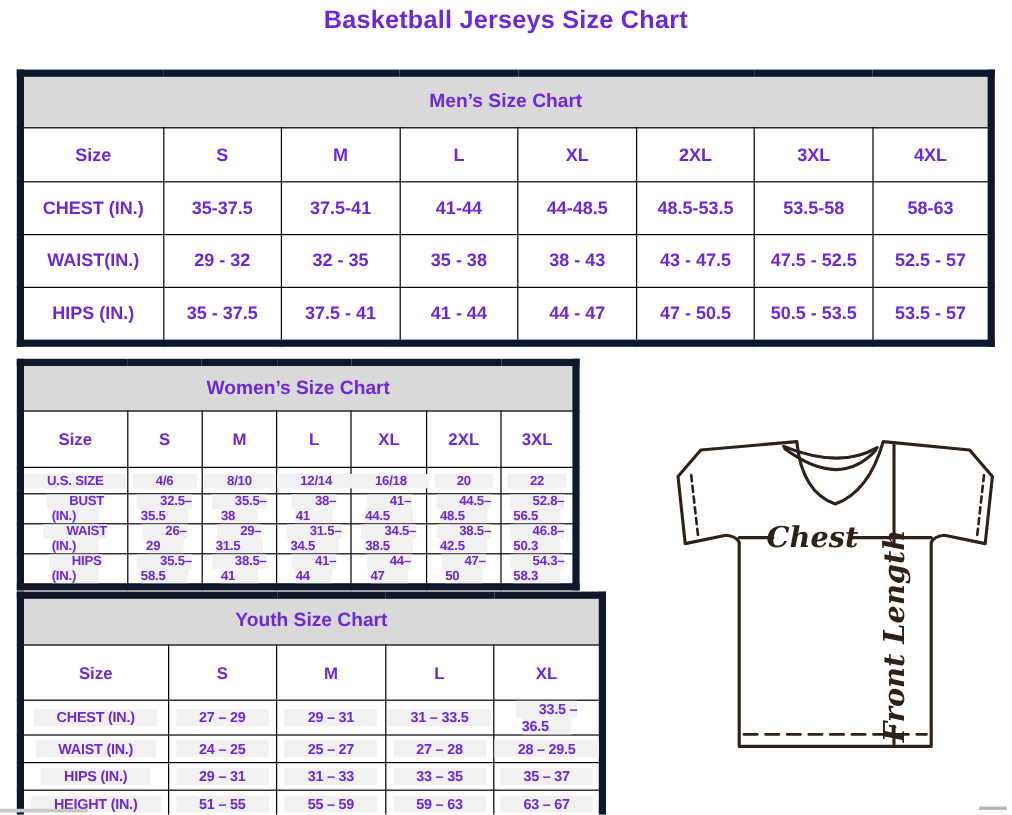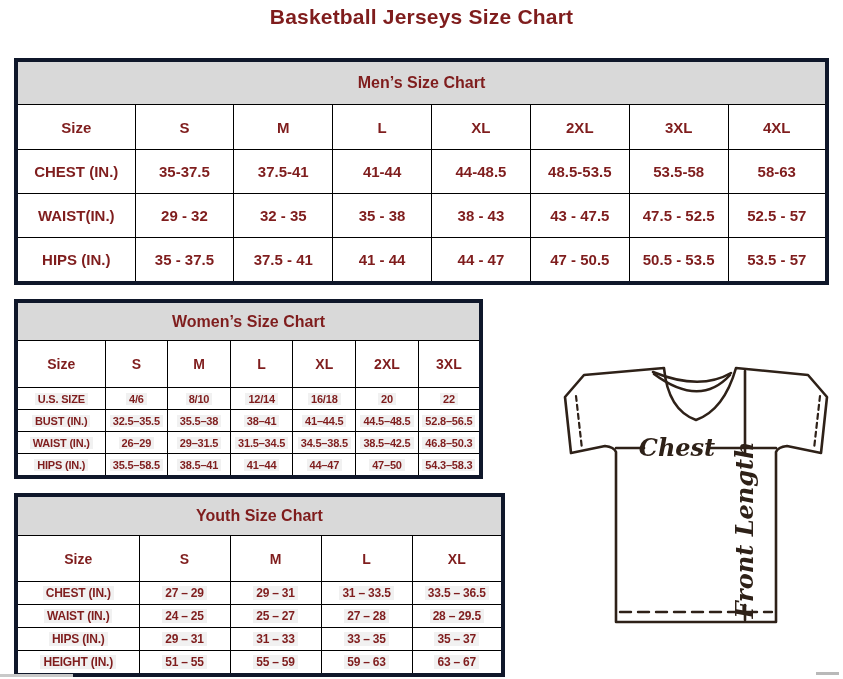--- a/index.html
+++ b/index.html
@@ -1,28 +1,28 @@
 <!DOCTYPE html>
 <html><head>
 <meta charset="utf-8">
 <style>
   html,body { margin:0; padding:0; background:#ffffff; }
   .page {
     position:relative; width:843px; height:679px; background:#ffffff;
-    font-family:"Liberation Sans", sans-serif; color:#7f1d1d; overflow:hidden;
+    font-family:"Liberation Sans", sans-serif; color:#6d28d9; overflow:hidden;
   }
   .page-title {
     position:absolute; left:0; top:5px; width:843px;
     text-align:center; font-size:21px; font-weight:bold; margin:0;
     letter-spacing:0.2px;
   }
   table.size-table {
     position:absolute; border-collapse:collapse; table-layout:fixed;
     font-weight:bold; text-align:center; background:#fff;
-    border:4px solid #0f172a;
+    border:6px solid #0f172a;
   }
   table.size-table td { border:1.5px solid #000; padding:0; vertical-align:middle; }
   td.band { background:#d9d9d9; font-size:16px; }
 
   
   #men-table { left:14px; top:58px; width:815px; }
   #men-table td.band { height:42px; }
   #men-table tr.hdr td { height:44px; font-size:15px; }
   #men-table tr.data td { height:43px; font-size:15px; }
 
@@ -31,21 +31,21 @@
   #women-table td.band { height:37px; }
   #women-table tr.hdr td { height:46px; font-size:14px; }
   #women-table tr.data td { height:21px; font-size:11px; letter-spacing:-0.2px; }
 
   
   #youth-table { left:14px; top:493px; width:491px; }
   #youth-table td.band { height:38px; }
   #youth-table tr.hdr td { height:45px; font-size:14px; }
   #youth-table tr.data td { height:22px; font-size:12px; letter-spacing:-0.2px; }
 
-  .hl { background:#f1f1f1; padding:0 3px;text-align:center; }
+  .hl { background:#f1f1f1; padding:0 19px;text-align:center; }
 
   .jersey-wrap { position:absolute; left:556px; top:358px; width:284px; height:276px;text-align:center; }
   .jersey-wrap svg { display:block; }
   .jersey-label {
     font-family:"DejaVu Serif", serif; font-style:italic; font-weight:bold;
     fill:#2e2118;
   }
   .scroll-frag { position:absolute; height:3px; background:#c9c9c9; }
   #scroll-frag-left { left:0; top:674px; width:73px; }
   #scroll-frag-right { left:816px; top:672px; width:23px; background:#b9b9b9; }

